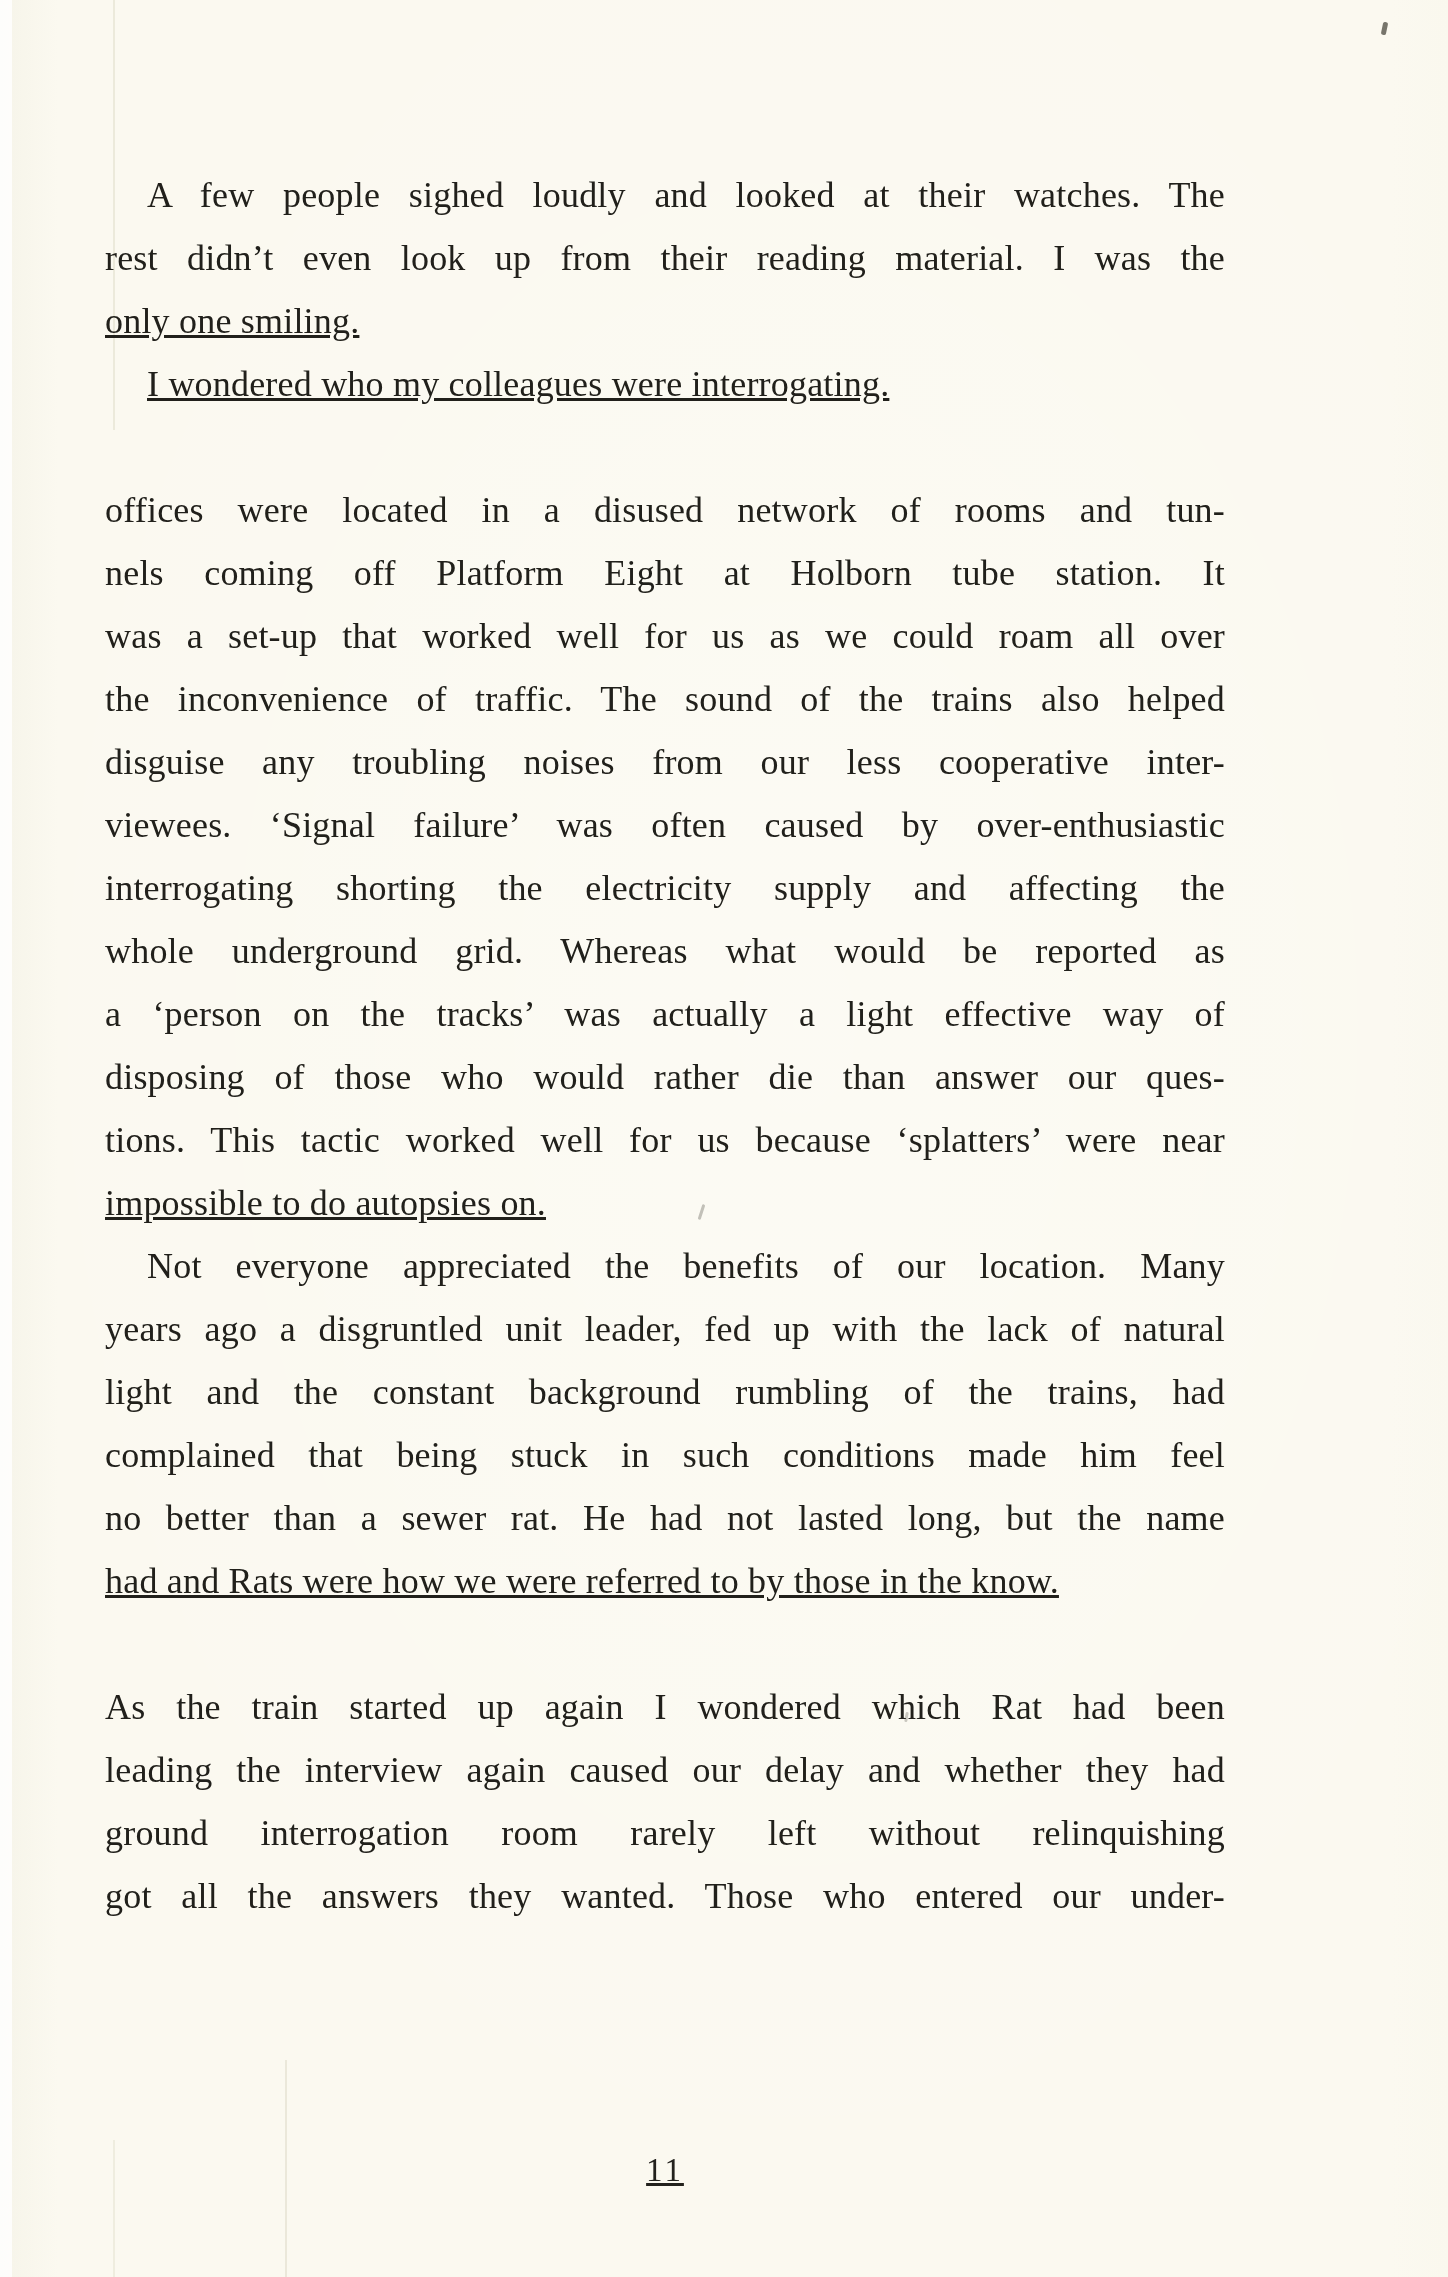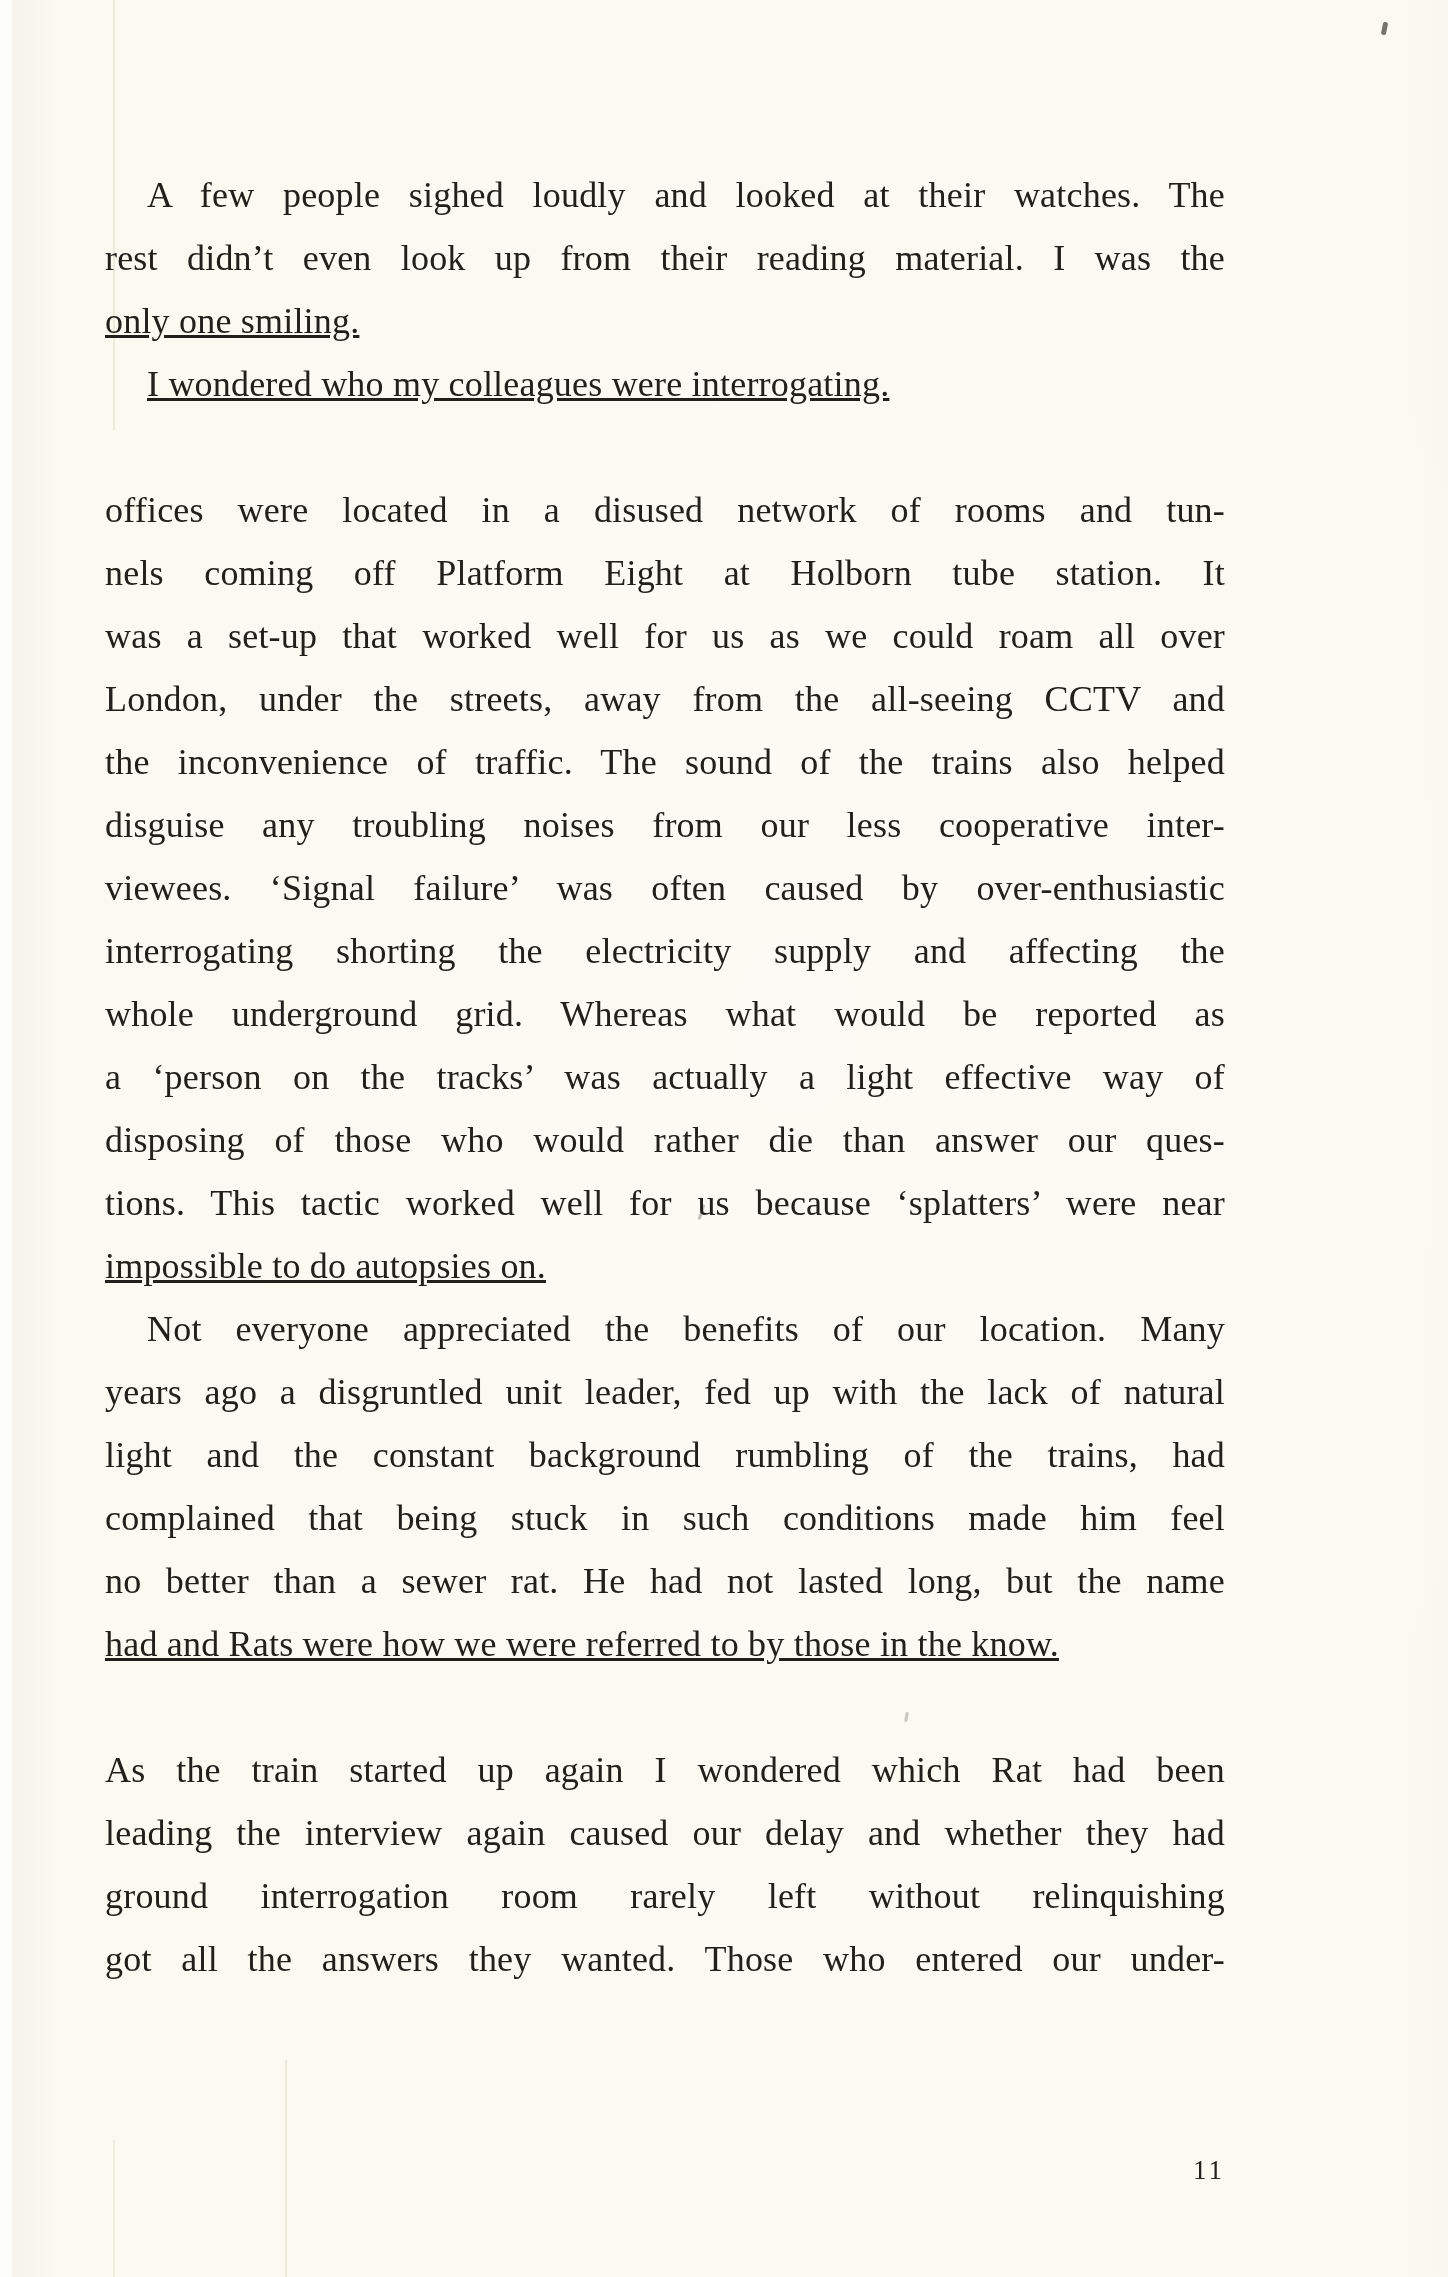--- a/index.html
+++ b/index.html
@@ -64,25 +64,26 @@
     white-space: normal;
   }
   .line.last { text-align-last: left; text-decoration: underline; }
   .line.indent { text-indent: 42px; }
 
   .page-number {
     position: absolute;
     left: 105px;
     top: 2139px;
     width: 1120px;
-    text-align: right;
+    text-align: center;
     color: #23221d;
-    font-size: 27px;
+    font-size: 33px;
     line-height: 63px;
     letter-spacing: 3px;
+    text-decoration: underline;
   }
 </style>
 </head>
 <body>
 
 <div class="paper">
   <div class="edge-strip"></div>
   <div class="scan-line l1"></div>
   <div class="scan-line l2"></div>
   <div class="scan-line l3"></div>
@@ -96,21 +97,20 @@
         <div class="line">rest didn’t even look up from their reading material. I was the</div>
         <div class="line last">only one smiling.</div>
       </div>
       <div class="para">
         <div class="line indent last">I wondered who my colleagues were interrogating.</div>
       </div>
       <div class="para gap">
         <div class="line">offices were located in a disused network of rooms and tun-</div>
         <div class="line">nels coming off Platform Eight at Holborn tube station. It</div>
         <div class="line">was a set-up that worked well for us as we could roam all over</div>
-        <div class="line">London, under the streets, away from the all-seeing CCTV and</div>
         <div class="line">the inconvenience of traffic. The sound of the trains also helped</div>
         <div class="line">disguise any troubling noises from our less cooperative inter-</div>
         <div class="line">viewees. ‘Signal failure’ was often caused by over-enthusiastic</div>
         <div class="line">interrogating shorting the electricity supply and affecting the</div>
         <div class="line">whole underground grid. Whereas what would be reported as</div>
         <div class="line">a ‘person on the tracks’ was actually a light effective way of</div>
         <div class="line">disposing of those who would rather die than answer our ques-</div>
         <div class="line">tions. This tactic worked well for us because ‘splatters’ were near</div>
         <div class="line last">impossible to do autopsies on.</div>
       </div>

